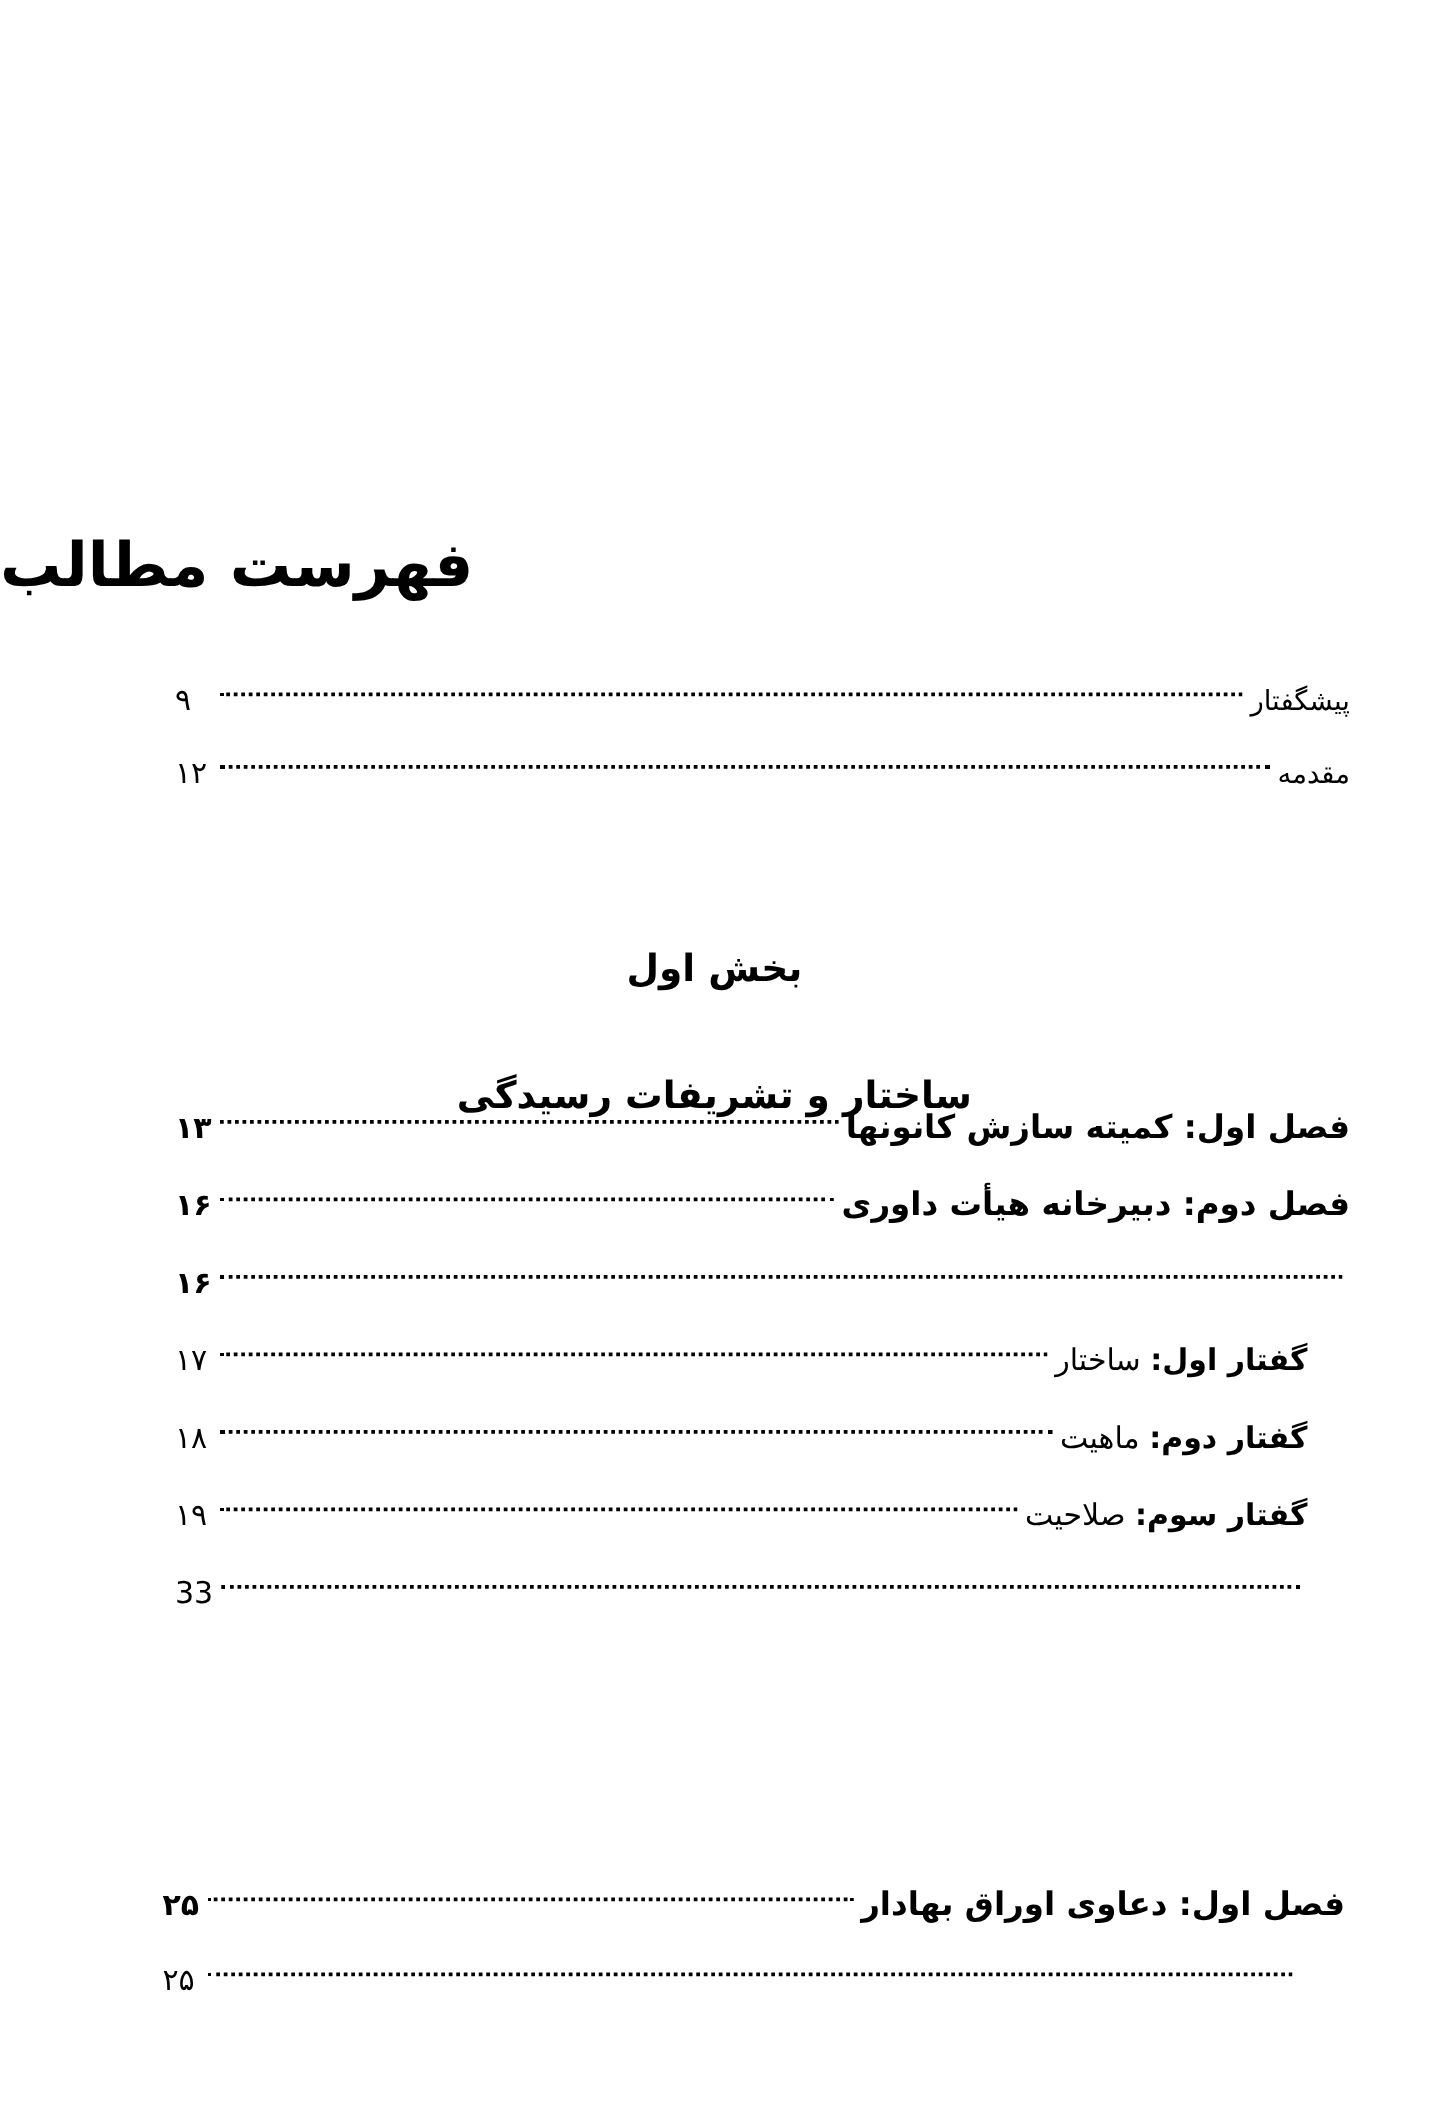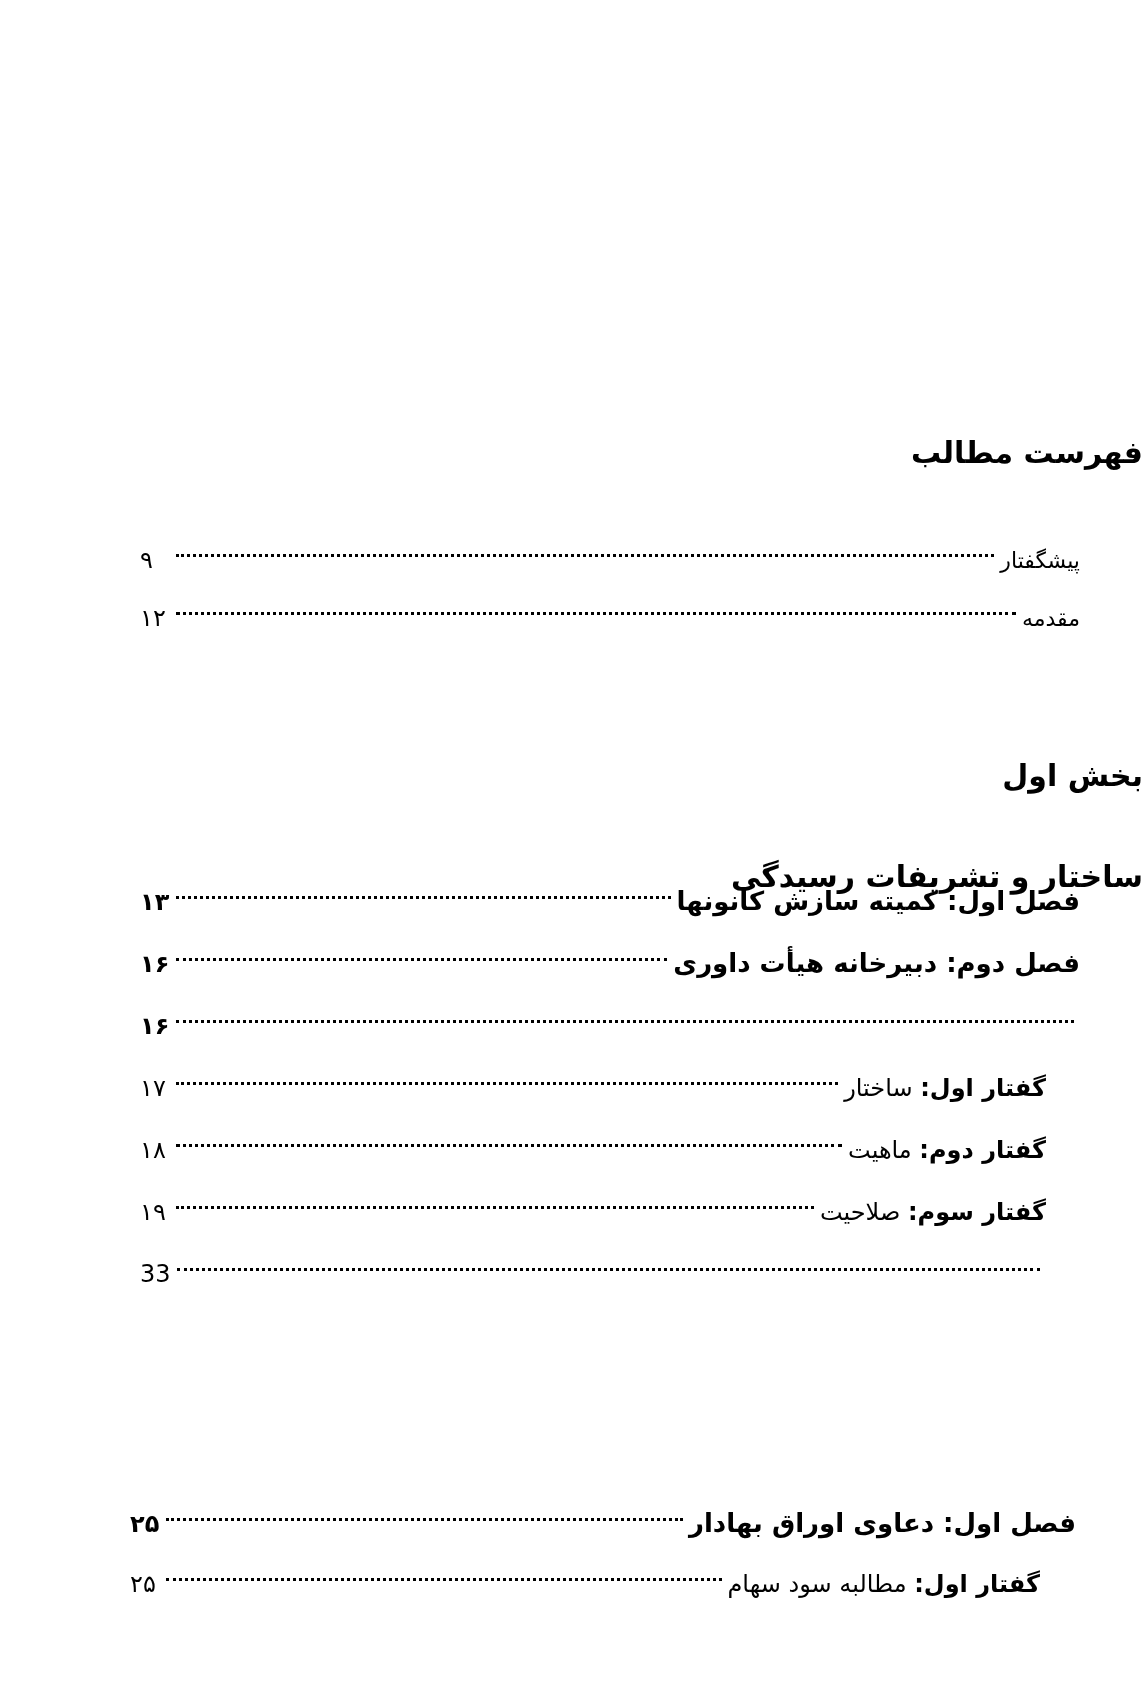--- a/index.html
+++ b/index.html
@@ -20,30 +20,30 @@
       left: 0; top: 0;
       width: 1143px;
       height: 1692px;
       direction: rtl;
     }
     .title {
       position: absolute;
       top: 428px;
       left: 0;
       width: 1143px;
-      text-align: right;
-      font-size: 30px;
+      text-align: left;
+      font-size: 49px;
       font-weight: bold;
       line-height: 50px;
     }
     .heading {
       position: absolute;
       left: 0;
       width: 1143px;
-      text-align: right;
+      text-align: center;
       font-size: 30px;
       font-weight: bold;
       line-height: 40px;
     }
     .toc-row {
       position: absolute;
       height: 40px;
       display: flex;
       flex-direction: row;
       align-items: baseline;
@@ -148,18 +148,17 @@
   </div>
 
 
   <div class="toc-row lvl-chapter" style="top:1492px; left:130px; width:946px;">
     <span class="toc-label"><span class="prefix">فصل اول:</span> <span class="rest">دعاوی اوراق بهادار</span></span>
     <span class="toc-dots"></span>
     <span class="toc-page">۲۵</span>
   </div>
 
   <div class="toc-row lvl-sub" style="top:1552px; left:130px; width:910px;">
-    <span class="toc-label"><span class="prefix">گفتار اول:</span> <span class="rest">مطالبه سود سهام</span></span>
     <span class="toc-dots"></span>
     <span class="toc-page">۲۵</span>
   </div>
 
 </div>
 
 </body></html>

